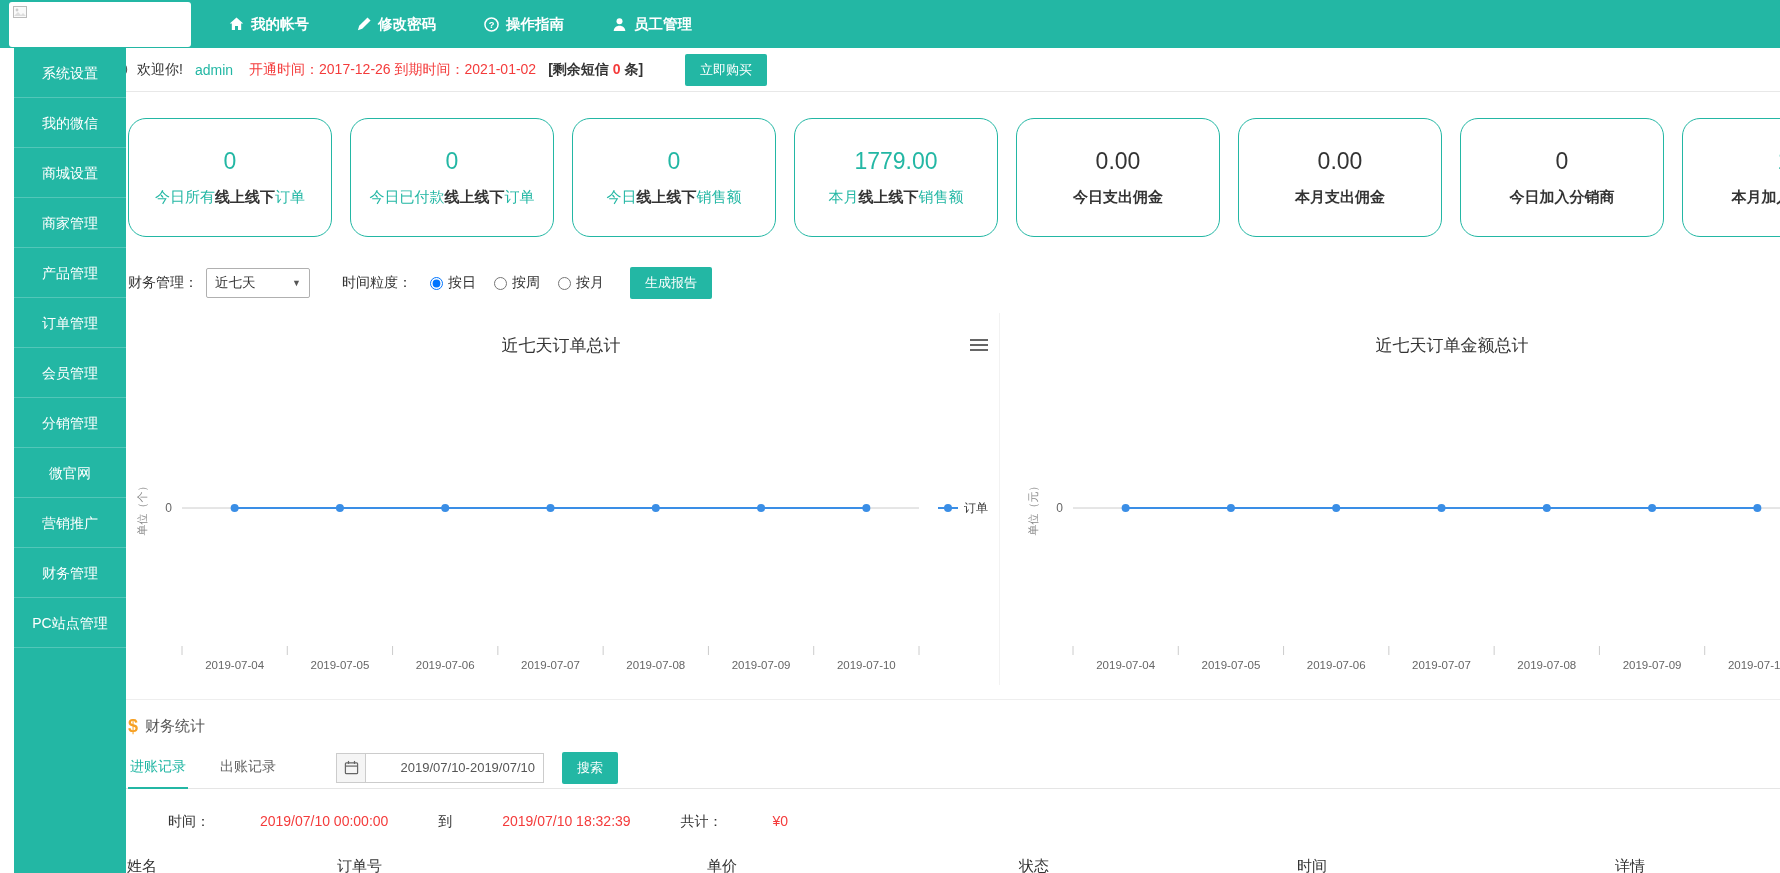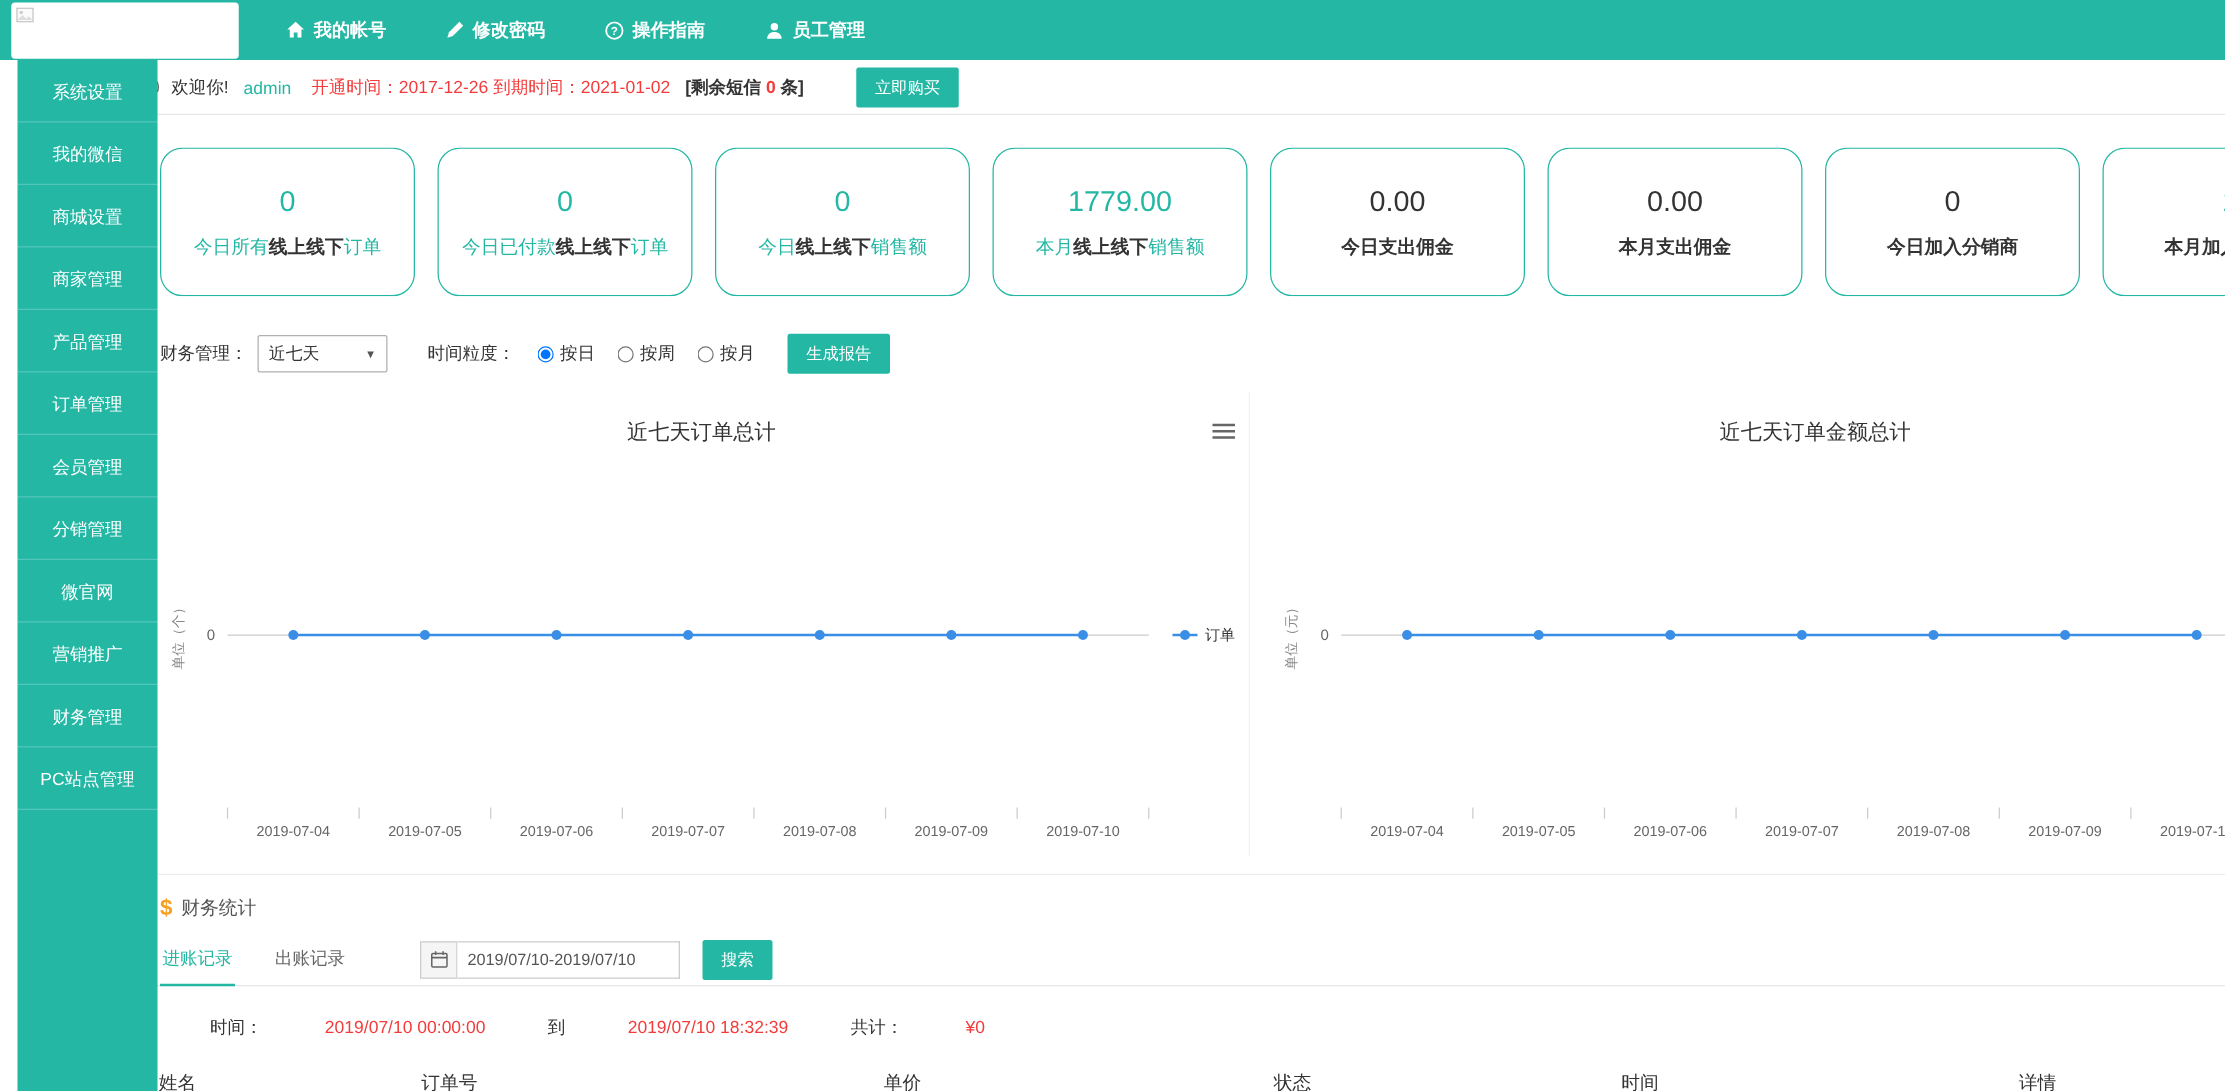--- a/index.html
+++ b/index.html
@@ -76,21 +76,21 @@
     border-bottom: 1px solid #e5e5e5; height: 42px; }
   .tab { line-height: 39px; height: 42px; padding: 0 2px; margin-right: 30px; font-size: 14px;
     color: #666; cursor: pointer; border-bottom: 2px solid transparent; }
   .tab.first { margin-left: 15px; }
   .tab.active { color: var(--accent); border-bottom-color: var(--accent); }
   .date-group { margin-left: 28px; display: flex; align-items: center; }
   .cal-btn { width: 30px; height: 30px; border: 1px solid #ccc; background: #f5f5f5;
     display: flex; align-items: center; justify-content: center; cursor: pointer; }
   .date-input { width: 178px; height: 30px; border: 1px solid #ccc; border-left: none;
     padding: 0 8px; font-size: 13px; color: #555;
-    font-family: "Liberation Sans", "DejaVu Sans", sans-serif; }
+    font-family: "Liberation Sans", "DejaVu Sans", sans-serif; text-align: right; }
   .search-btn { margin-left: 18px; }
 
   .summary-row { margin-top: 24px; padding-left: 15px; font-size: 14px; color: #333; }
   .summary-row span { margin-right: 6px; padding-left: 40px; }
   .red { color: var(--red); }
 
   .table-header { margin-top: 26px; padding-left: 14px; display: flex; font-size: 15px; color: #333; }
   .th.c0 { width: 210px; } .th.c1 { width: 370px; } .th.c2 { width: 312px; }
   .th.c3 { width: 278px; } .th.c4 { width: 318px; } .th.c5 { flex: 1; }
 </style>

